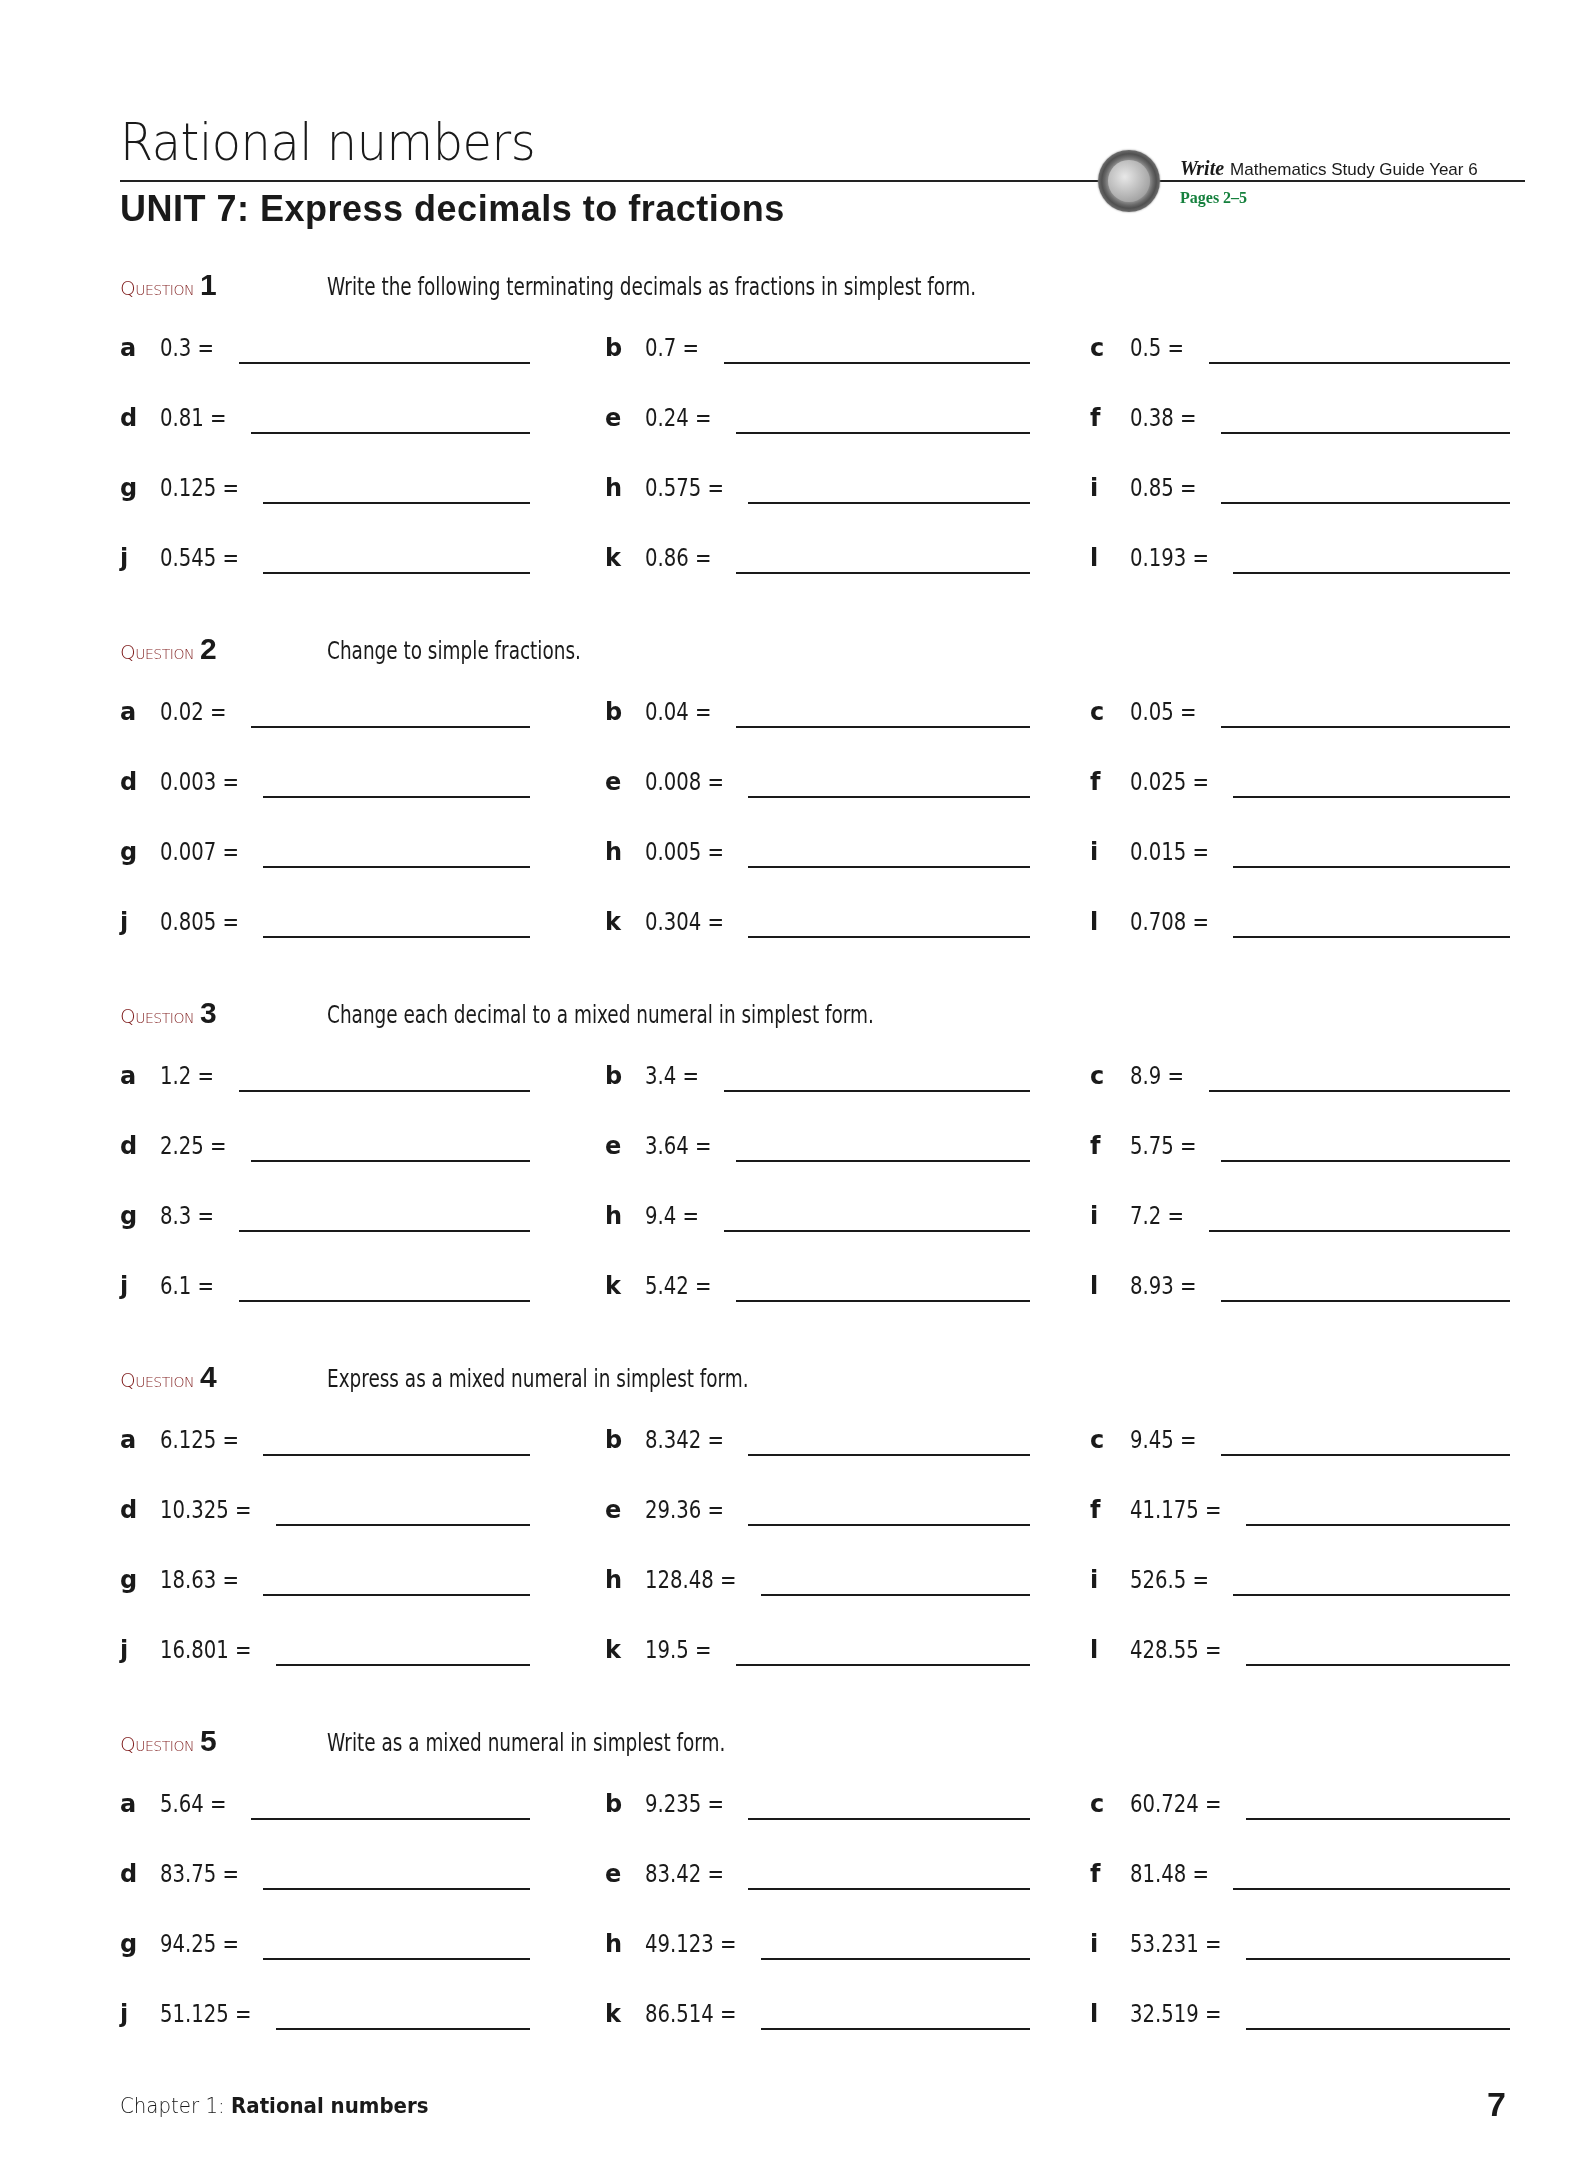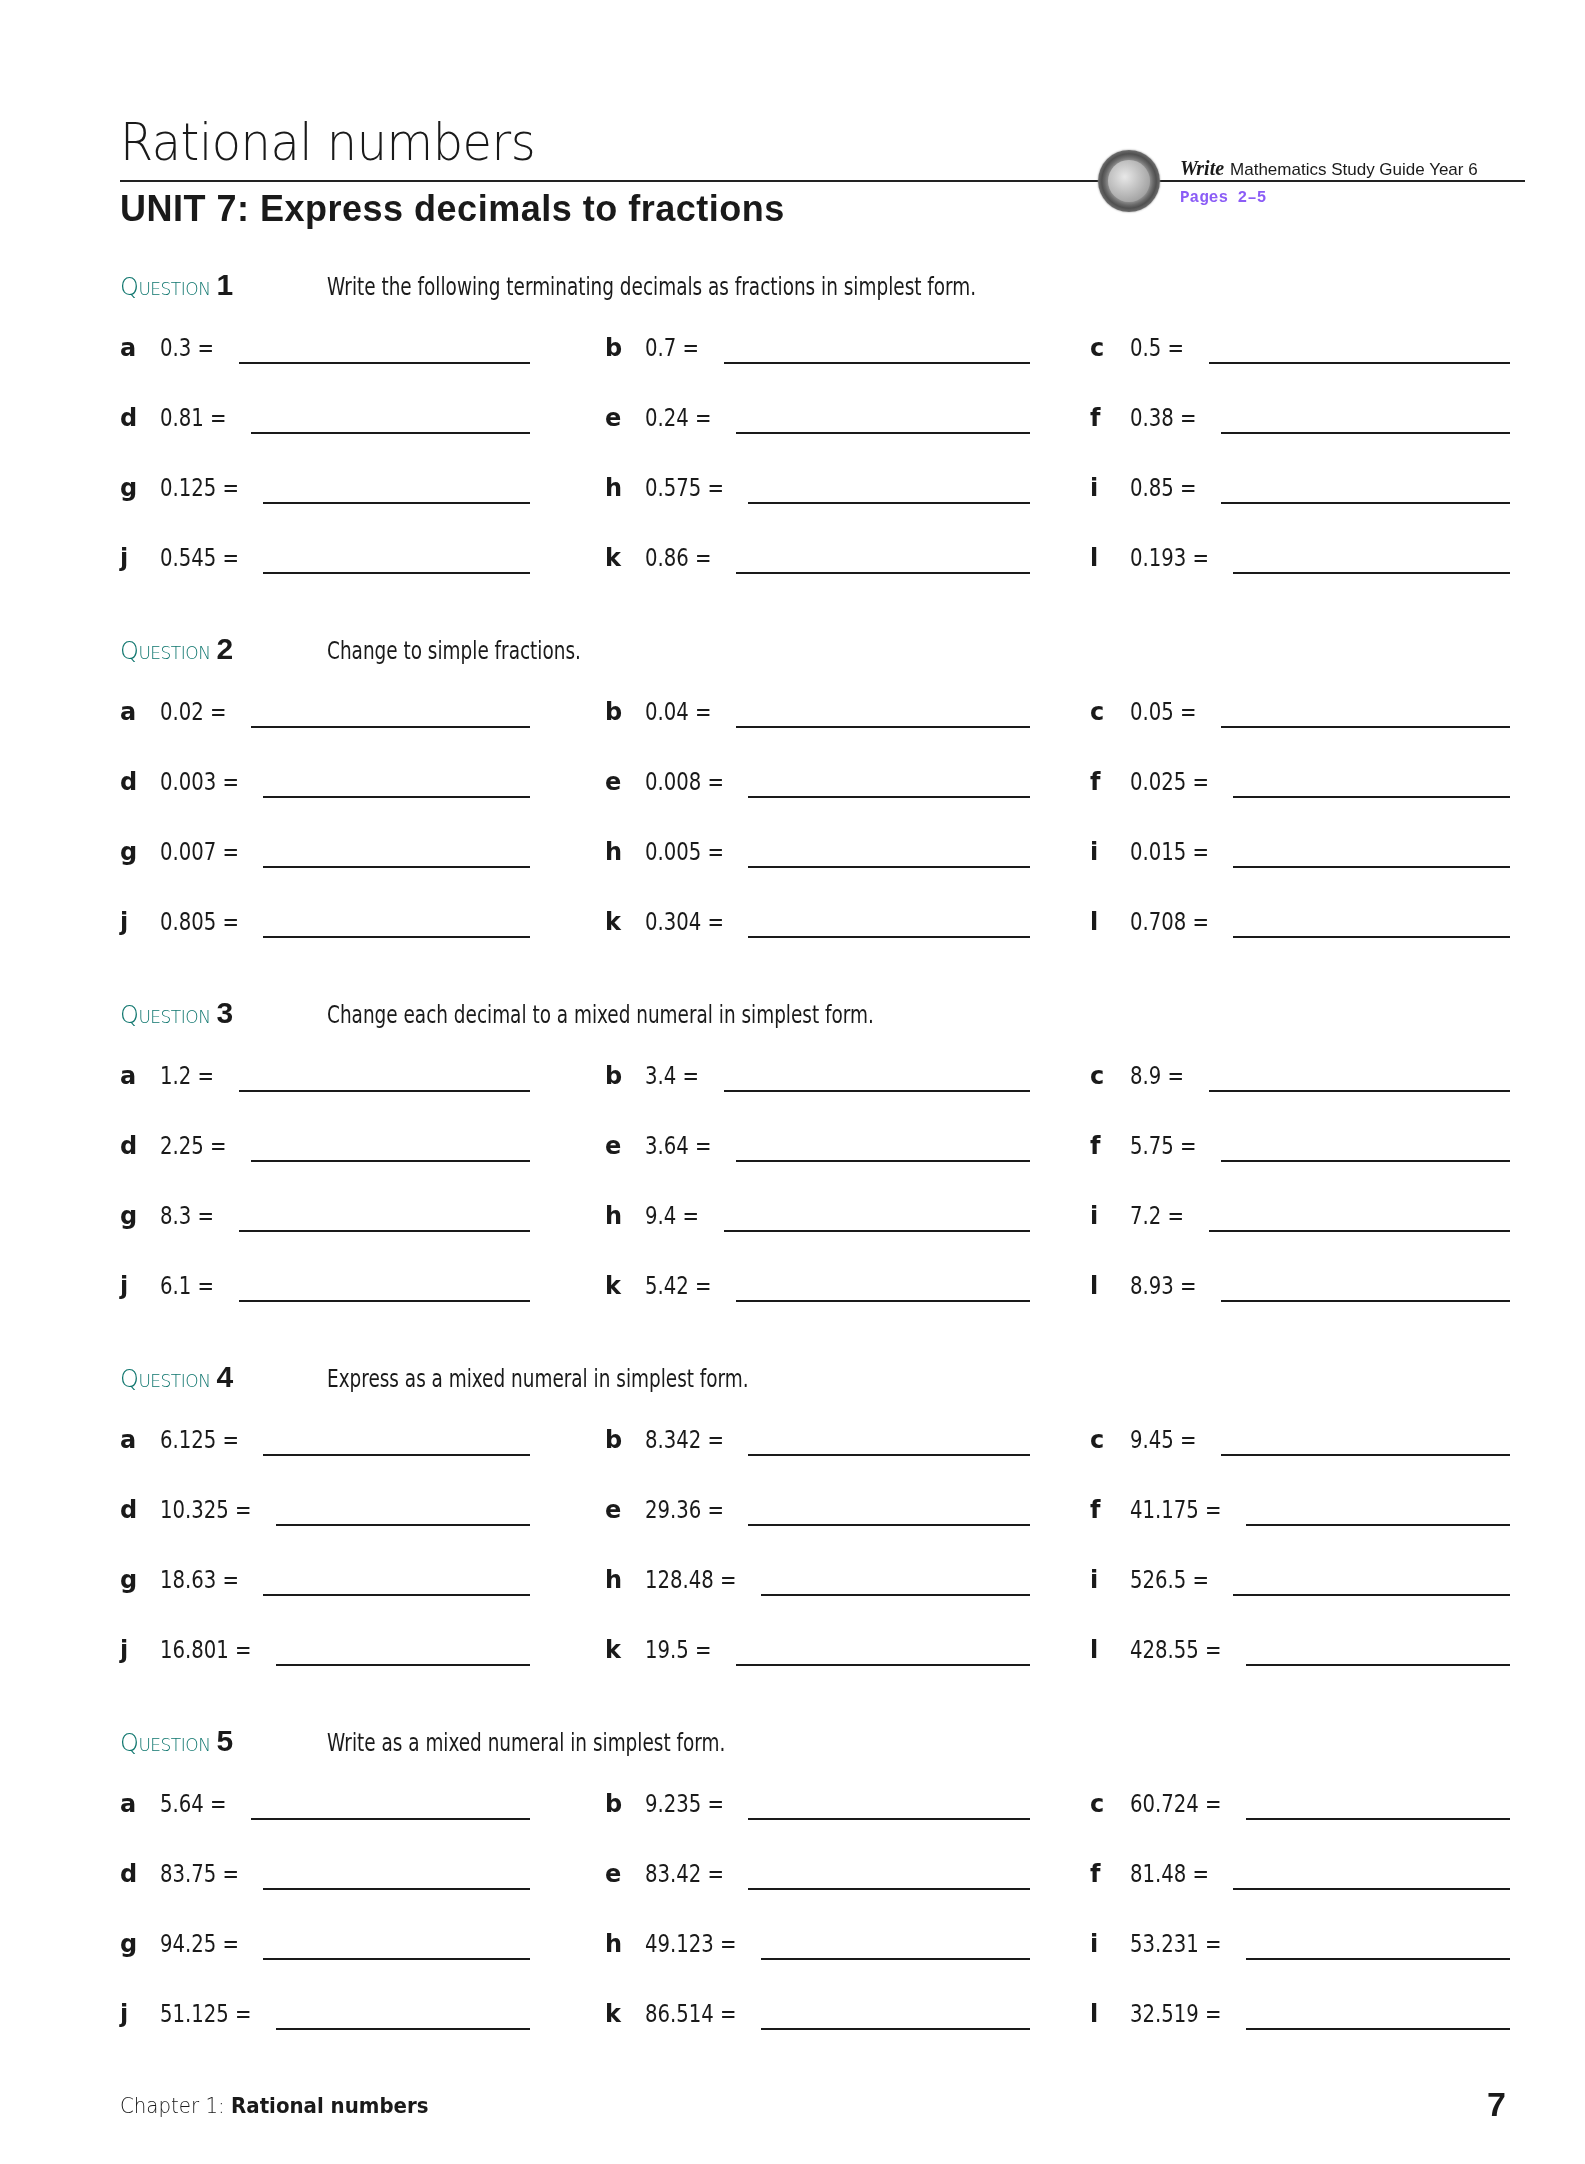--- a/index.html
+++ b/index.html
@@ -7,25 +7,25 @@
     .chapter-title { position: absolute; left: 120px; top: 112px; font-family: "DejaVu Sans", sans-serif; font-weight: 300; font-size: 52px; letter-spacing: -0.5px; color: #1a1a1a; transform: scaleX(0.92); transform-origin: left; }
     .header-rule { position: absolute; left: 120px; top: 180px; width: 1405px; height: 0; border-top: 2px solid #222; }
     .unit-title { position: absolute; left: 120px; top: 188px; font-family: "Liberation Sans", sans-serif; font-weight: 700; font-size: 36px; letter-spacing: 0.5px; color: #1a1a1a; }
     .badge-circle { position: absolute; left: 1098px; top: 150px; width: 62px; height: 62px; border-radius: 50%;
       background: radial-gradient(circle at 50% 50%, #bfbfbf 0%, #9a9a9a 45%, #6a6a6a 55%, #505050 62%, #9c9c9c 85%, #d0d0d0 100%);
       box-shadow: 0 0 2px #888; }
     .badge-inner { position: absolute; left: 10px; top: 10px; width: 42px; height: 42px; border-radius: 50%;
       background: radial-gradient(circle at 40% 40%, #e8e8e8 0%, #b5b5b5 55%, #8a8a8a 100%); }
     .excel-line { position: absolute; left: 1180px; top: 157px; font-size: 17px; color: #1a1a1a; font-family: "Liberation Sans", sans-serif; white-space: nowrap; }
     .excel-brand { font-family: "Liberation Serif", serif; font-style: italic; font-weight: 700; font-size: 20px; margin-right: 6px; }
-    .pages-line { position: absolute; left: 1180px; top: 189px; font-family: Liberation Mono, monospace; font-weight: 700; font-size: 16px; color: #8b5cf6; }
+    .pages-line { position: absolute; left: 1180px; top: 189px; font-family: Liberation Serif, serif; font-weight: 700; font-size: 16px; color: #15803d; }
 
     .question { position: absolute; left: 120px; width: 1400px; }
     .q-head { position: absolute; left: 0; top: 0; height: 40px; white-space: nowrap; }
-    .q-word { font-family: "DejaVu Sans", sans-serif; font-weight: 300; font-size: 24px; font-variant: small-caps; letter-spacing: -0.5px; color: #0f766e; text-align: right; }
+    .q-word { font-family: "DejaVu Sans", sans-serif; font-weight: 300; font-size: 20px; font-variant: small-caps; letter-spacing: -0.5px; color: #7f1d1d; text-align: right; }
     .q-num { font-family: "Liberation Sans", sans-serif; font-weight: 700; font-size: 30px; margin-left: 6px; }
     .q-instr { position: absolute; left: 207px; top: 4px; font-family: "DejaVu Sans Condensed", "DejaVu Sans", sans-serif; font-size: 25px; transform: scaleX(0.82); transform-origin: left; white-space: nowrap; color: #1a1a1a; }
 
     .item { position: absolute; height: 40px; white-space: nowrap; }
     .item-letter { position: absolute; left: 0; bottom: 6px; font-family: "DejaVu Sans", sans-serif; font-weight: 700; font-size: 24px; color: #1a1a1a; }
     .item-expr { position: absolute; left: 40px; bottom: 6px; font-family: "DejaVu Sans", sans-serif; font-size: 24px; transform: scaleX(0.82); transform-origin: left; color: #1a1a1a; }
     .answer-line { position: absolute; right: 0; bottom: 4px; height: 0; border-top: 2.5px solid #1a1a1a; background: transparent; }
 
     .footer-left { position: absolute; left: 120px; top: 2093px; font-family: "DejaVu Sans", sans-serif; font-weight: 300; font-size: 22px; color: #1a1a1a; transform: scaleX(0.9); transform-origin: left; white-space: nowrap; }
     .footer-left b { font-weight: 700; }

